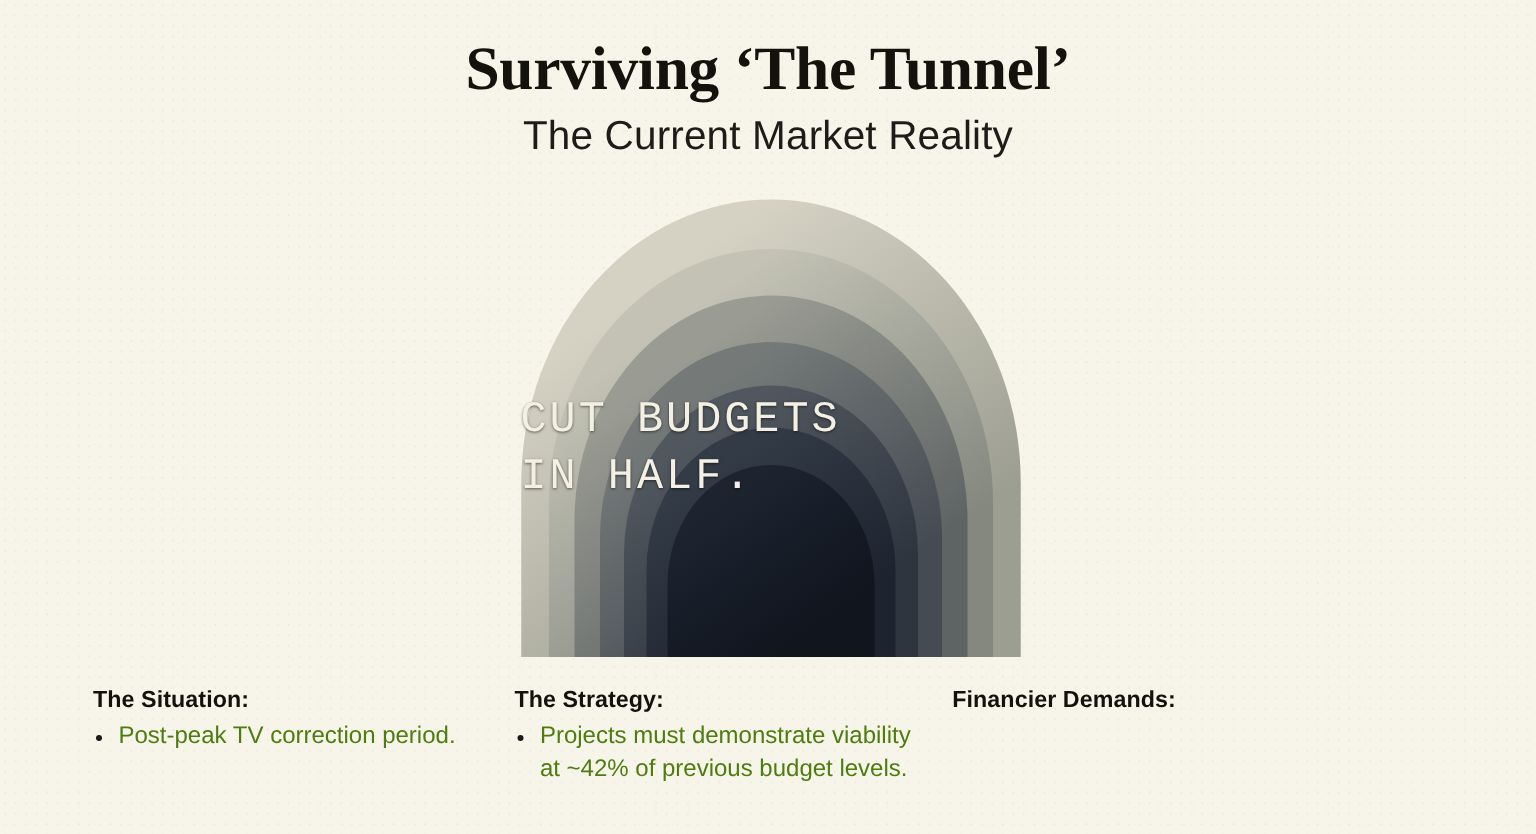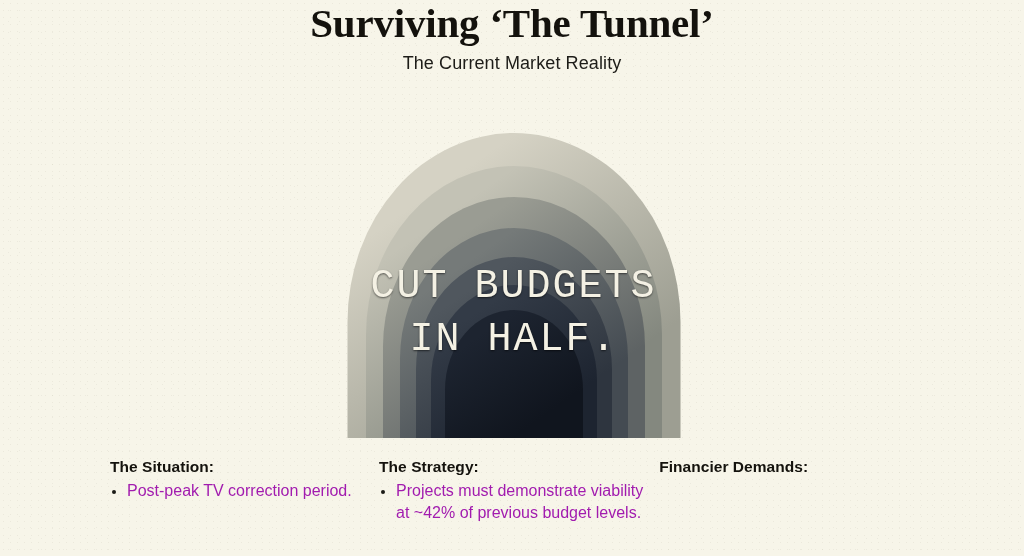--- a/index.html
+++ b/index.html
@@ -24,33 +24,34 @@
       radial-gradient(rgba(150,148,120,.22) .6px, transparent .7px),
       radial-gradient(rgba(120,125,105,.16) .5px, transparent .6px);
     background-size:7px 7px, 11px 11px;
     background-position:0 0, 3px 5px;
   }
 
   
   #header{
     position:absolute; top:0; left:0; width:1024px;
     text-align:center;
+    padding-top:22px;
   }
   #main-title{
     font-family:"Liberation Serif", serif;
     font-weight:700;
     font-size:41px;
     letter-spacing:-.2px;
     color:#14120d;
     line-height:1.15;
   }
   #subtitle{
     font-family:"Liberation Sans", sans-serif;
     font-weight:400;
-    font-size:18px;
+    font-size:27px;
     color:#1d1c18;
     margin-top:6px;
     letter-spacing:.1px;
   }
 
   
   #tunnel-wrap{
     position:absolute;
     left:347px; top:133px;
     width:333px; height:305px;
@@ -59,54 +60,52 @@
     position:absolute;
     bottom:0;
     left:50%;
     transform:translateX(-50%);
     border-radius:50% 50% 3px 3px / 62% 62% 0 0;
   }
   #tunnel-label{
     position:absolute;
     left:0; width:333px;
     top:128px;
-    text-align:center;
     font-family:"Liberation Mono", monospace;
-    font-size:40px;
+    font-size:29px;
     font-weight:400;
     line-height:1.32;
     letter-spacing:2.0px;
     color:#f4f1e4;
     z-index:20;
     white-space:pre-line;
     text-shadow:0 1px 2px rgba(0,0,0,.55);
   }
 
   
   #columns{
     position:absolute;
-    left:12px; top:458px;
+    left:0; top:458px;
     width:921px;
     display:flex;
     align-items:flex-start;
-    padding-left:36px;
   }
   .column{ position:relative; }
   .col-heading{
     font-family:"Liberation Sans", sans-serif;
     font-weight:700;
     font-size:15.5px;
     color:#14120d;
     letter-spacing:.05px;
     margin-bottom:4px;
   }
   .col-list{
     list-style:none;
     font-size:16px;
-    color:#a21caf;
+    color:#4d7c0f;
     line-height:1.38;
   }
   .col-list li{
     position:relative;
     padding-left:17px;
   }
   .bullet-dot{
     position:absolute;
     left:2px; top:.62em;
     width:4px; height:4px;

